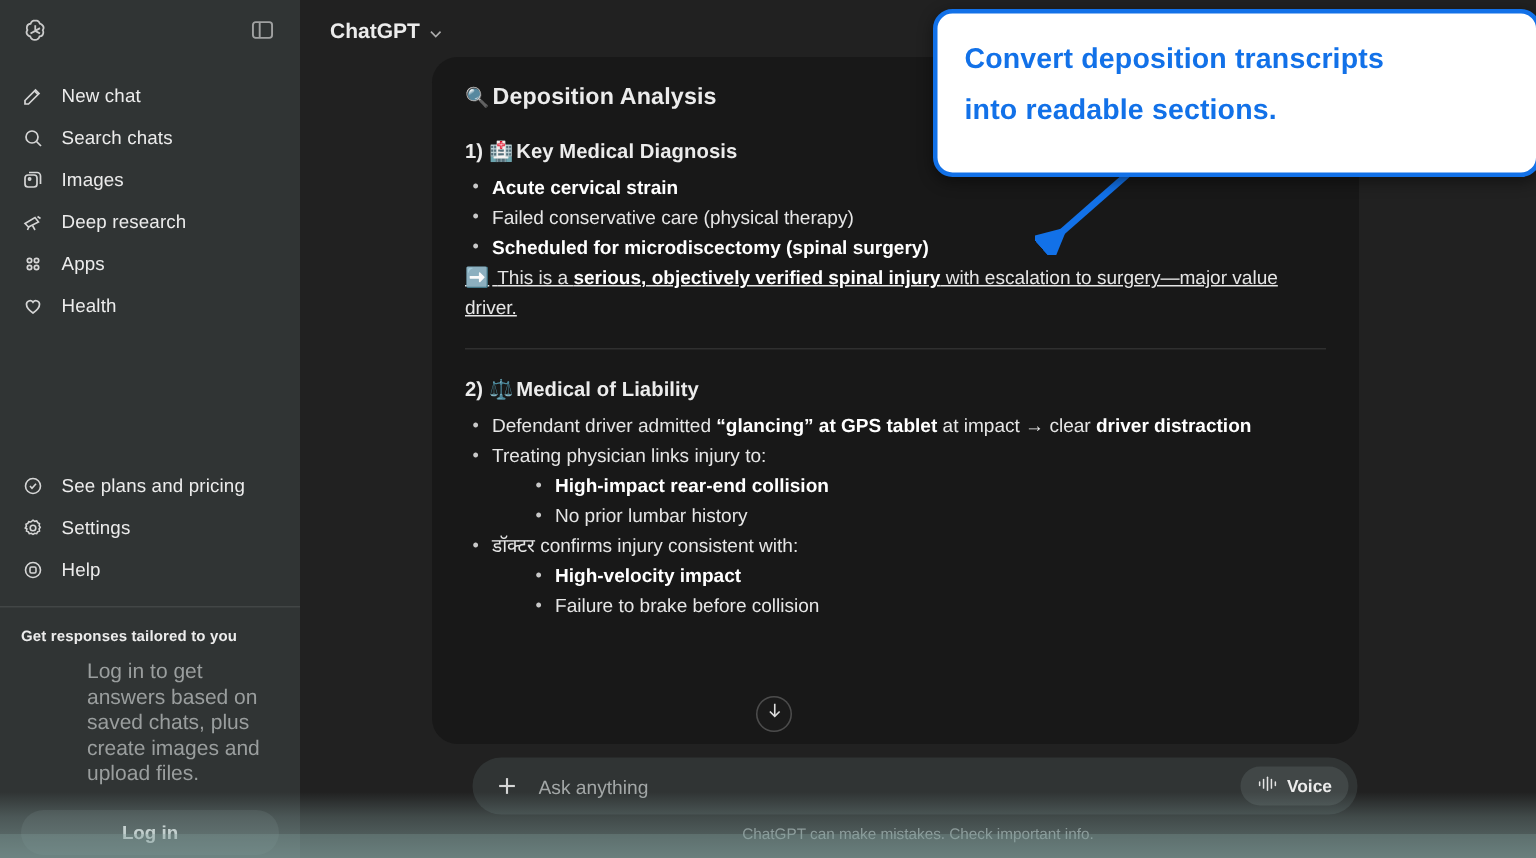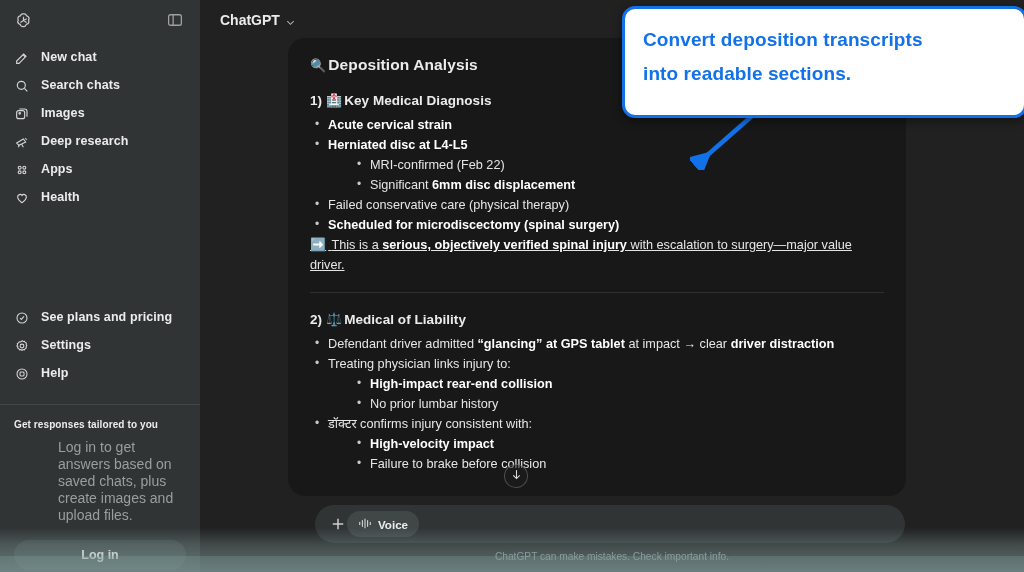--- a/index.html
+++ b/index.html
@@ -21,23 +21,23 @@
   }
   .sb-top {
     height: 40px; display: flex; align-items: center;
     justify-content: space-between; padding: 0 16px 0 14px;
   }
   .logo-mark { width: 19px; height: 19px; opacity: .92; }
   .panel-toggle { width: 18px; height: 18px; opacity: .75; cursor: pointer; }
 
   .sb-nav { margin-top: 10px; display: flex; flex-direction: column; }
   .sb-item {
-    display: flex; align-items: flex-start; gap: 11px;
+    display: flex; align-items: center; gap: 11px;
     height: 28px; padding: 0 14px; cursor: pointer;
-    color: #ececec; font-size: 12.5px; letter-spacing: .1px; font-weight: bold;
+    color: #ececec; font-size: 12.5px; letter-spacing: .1px;
   }
   .sb-item .ic { width: 16px; height: 16px; flex: 0 0 16px; display: flex;
                  align-items: center; justify-content: center; opacity: .92; }
   .sb-spacer { flex: 1 1 auto; }
 
   .sb-bottom { display: flex; flex-direction: column; padding-bottom: 2px; }
   .sb-divider { height: 1px; background: rgba(255,255,255,.09); margin: 10px 0 0 0; }
 
   .promo { padding: 14px 14px 0 14px; }
   .promo-title { color: #ececec; font-size: 10px; font-weight: bold; letter-spacing: .1px; }
@@ -279,31 +279,20 @@
 
       <div class="sec-head">
         <span>1)</span>
         <span class="em">🏥</span><span>Key Medical Diagnosis</span>
       </div>
       <ul class="l1">
         <li>
           <span class="b">Acute cervical strain</span>
         </li>
         <li>
-          <span class="b">Herniated disc at L4-L5</span>
-          <ul class="l2">
-            <li>
-              <span>MRI-confirmed (Feb 22)</span>
-            </li>
-            <li>
-              <span>Significant </span><span class="b">6mm disc displacement</span>
-            </li>
-          </ul>
-        </li>
-        <li>
           <span>Failed conservative care (physical therapy)</span>
         </li>
         <li>
           <span class="b">Scheduled for microdiscectomy (spinal surgery)</span>
         </li>
       </ul>
       <div class="concl">
         <span class="em">➡️</span>
         <span>This is a </span><span class="b">serious, objectively verified spinal injury</span><span> with escalation to surgery—major value driver.</span>
       </div>
@@ -356,20 +345,21 @@
       </span>
     </div>
 
     <div class="composer">
       <span class="plus">
         <svg viewBox="0 0 24 24" fill="none" stroke="#e4e4e4" stroke-width="1.9">
           <line x1="12" y1="5" x2="12" y2="19"></line>
             <line x1="5" y1="12" x2="19" y2="12"></line>
         </svg>
       </span>
+      <input class="ask-input" type="text" placeholder="Ask anything" style="">
       <button class="voice-btn">
         <span>
           <svg viewBox="0 0 24 18" fill="none" stroke="#ededed" stroke-width="1.7" stroke-linecap="round">
             <line x1="3" y1="7" x2="3" y2="11"></line>
               <line x1="7.5" y1="4" x2="7.5" y2="14"></line>
             <line x1="12" y1="1.5" x2="12" y2="16.5"></line>
               <line x1="16.5" y1="4" x2="16.5" y2="14"></line>
             <line x1="21" y1="7" x2="21" y2="11"></line>
           </svg>
         </span>

